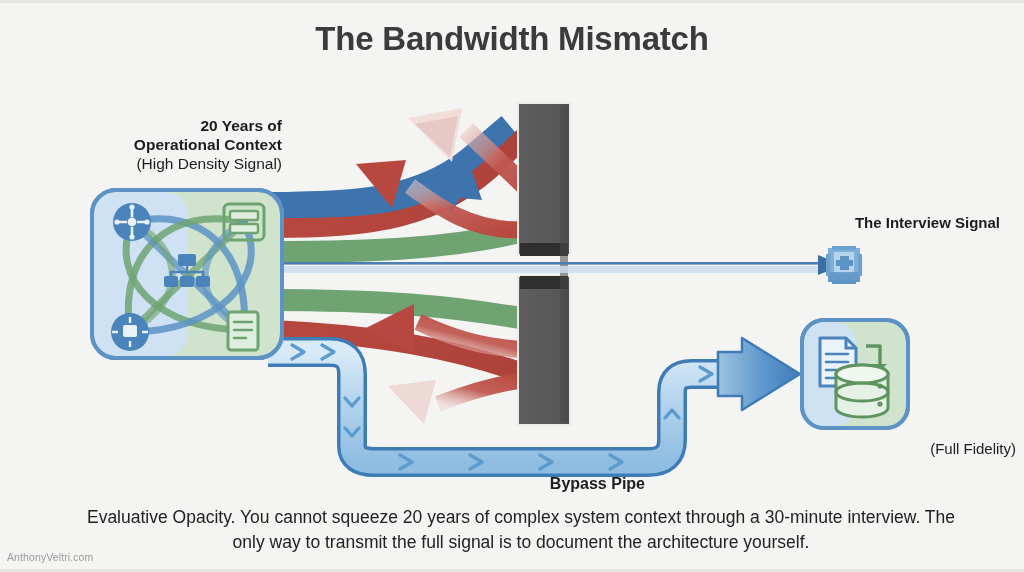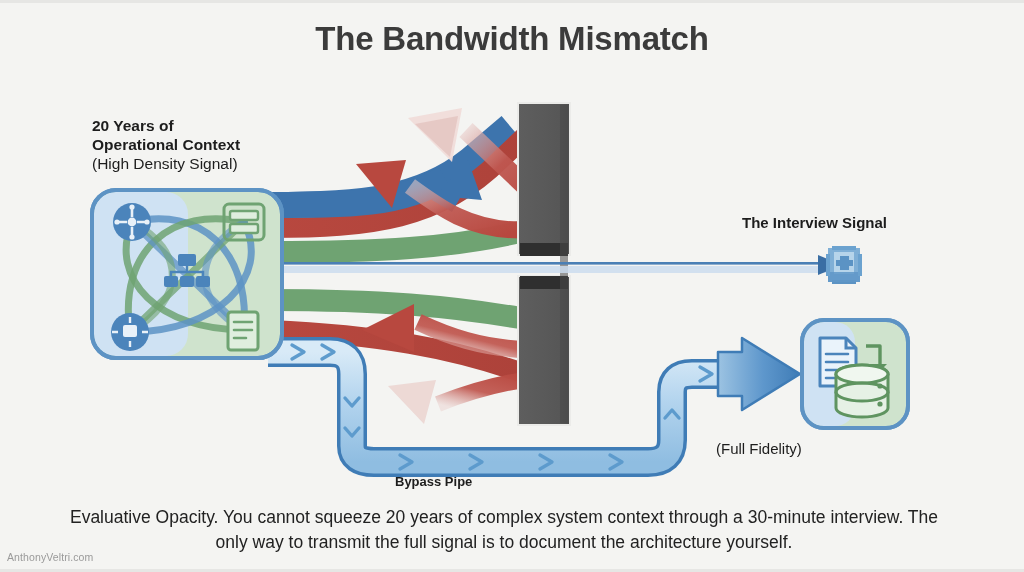--- a/index.html
+++ b/index.html
@@ -6,36 +6,36 @@
   body{
     width:1024px;height:572px;overflow:hidden;
     background:#f4f4f2;
     font-family:"Liberation Sans","DejaVu Sans",sans-serif;
     color:#2e2e2e;
     position:relative;
   }
   #stage{position:absolute;inset:0;width:1024px;height:572px;}
   #art{position:absolute;left:0;top:0;width:1024px;height:572px;}
 
-  .lbl{position:absolute;text-align:left;line-height:1.24;}
+  .lbl{position:absolute;text-align:right;line-height:1.24;}
   .lbl .b{font-weight:bold;display:block;}
   .lbl .r{font-weight:normal;display:block;}
 
   #page-title{
     position:absolute;left:0;top:20px;width:1024px;text-align:center;
     font-size:33px;font-weight:bold;color:#3b3b3b;letter-spacing:-0.2px;
   }
 
   #lbl-context{left:92px;top:116px;width:190px;font-size:15.5px;color:#1d1d1d;}
   #lbl-interview{left:742px;top:197px;width:258px;font-size:15px;color:#1d1d1d;margin-top:17px;}
   #lbl-doc{left:716px;top:440px;width:300px;font-size:15px;color:#1d1d1d;}
-  #lbl-bypass{left:395px;top:474px;width:250px;font-size:13px;font-weight:bold;color:#1d1d1d;}
+  #lbl-bypass{left:395px;top:474px;width:250px;font-size:16px;font-weight:bold;color:#1d1d1d;}
 
   #caption{
-    position:absolute;left:64px;top:505px;width:880px;text-align:center;
+    position:absolute;left:81px;top:505px;width:880px;text-align:center;
     font-size:17.5px;line-height:1.45;color:#222;
   }
   #watermark{
     position:absolute;left:7px;top:551px;
     font-size:10.5px;color:#9a9a9a;letter-spacing:.1px;
   }
   .toprule{position:absolute;left:0;top:0;width:1024px;height:3px;background:#e6e6e4;}
   .botrule{position:absolute;left:0;top:569px;width:1024px;height:3px;background:#e6e6e4;}
 </style>
 </head>

